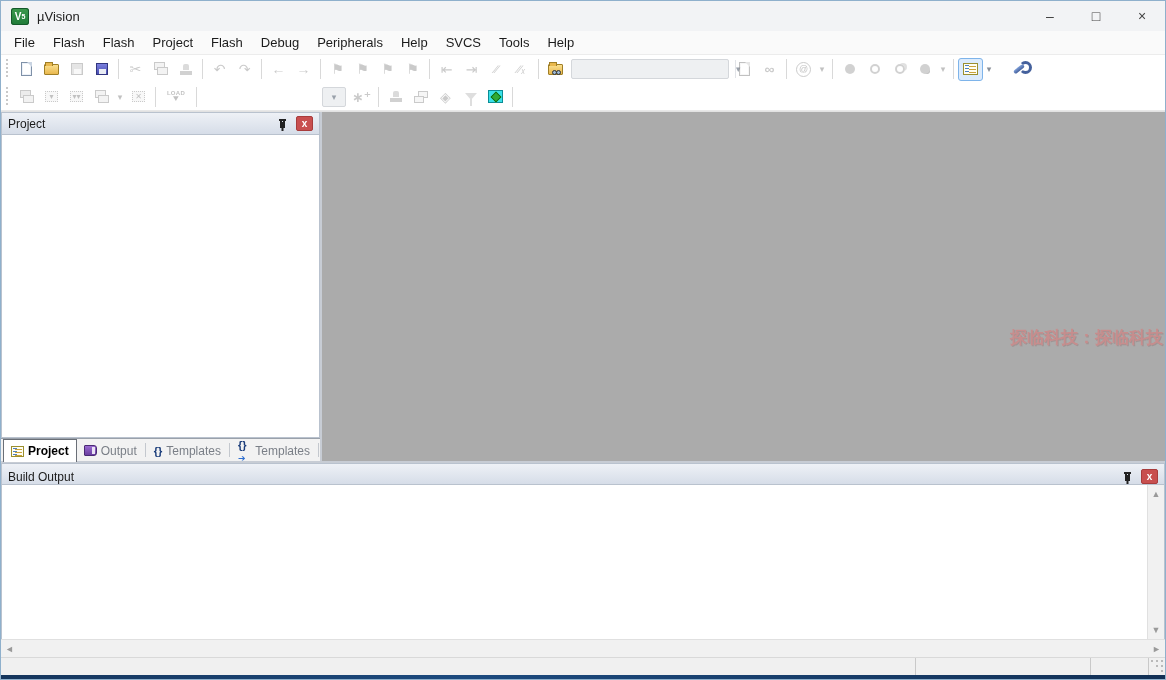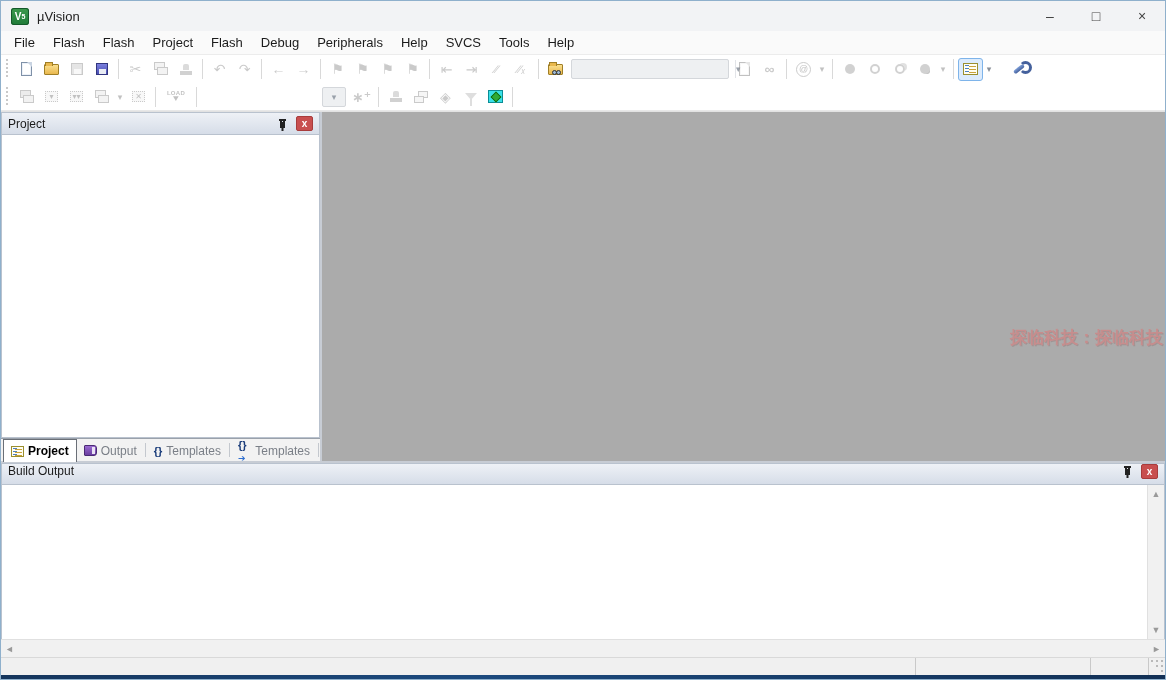--- a/index.html
+++ b/index.html
@@ -100,21 +100,21 @@
   .tabdiv { width:1px; height:14px; background:#c4c8ce; margin:0 1px 4px 1px; }
   .glyphicon { color:#1a3c7a; font-size:11px; font-weight:bold; }
   .glyphicon .arr { color:#2f6fd0; font-size:9px; }
 
   .mdi { flex:1; background:#ababab; position:relative; overflow:hidden; }
   .watermark { position:absolute; right:2px; top:215px; text-align:right; font-weight:bold; font-size:17px;
     color:#cc8888; opacity:.85; text-shadow:1px 1px 0 rgba(120,60,60,.25); line-height:1.35; white-space:nowrap; }
 
   
   .build-output { flex:0 0 auto; height:196px; display:flex; flex-direction:column; border-top:2px solid #c7ccd4; }
-  .bo-header { height:22px; background:linear-gradient(#eef1f6,#d6dde8); border:1px solid #b9c2ce; display:flex; align-items:flex-start; padding:0 6px; font-size:12px; }
+  .bo-header { height:22px; background:linear-gradient(#eef1f6,#d6dde8); border:1px solid #b9c2ce; display:flex; align-items:flex-end; padding:0 6px; font-size:12px; }
   .bo-content { flex:1; display:flex; min-height:0; border-left:1px solid #b9c2ce; border-right:1px solid #b9c2ce; }
   .bo-text { flex:1; background:#fff; }
   .vscroll { width:17px; background:#f1f1f1; border-left:1px solid #e0e0e0; display:flex; flex-direction:column; justify-content:space-between; align-items:center; }
   .sarrow { color:#9a9a9a; font-size:9px; padding:4px 0; }
   .hscroll { height:18px; background:#f1f1f1; border-top:1px solid #e0e0e0; display:flex; align-items:center; justify-content:space-between; padding:0 4px; }
 
   
   .statusbar { height:18px; background:#f0f0f0; border-top:1px solid #d9d9d9; display:flex; flex:0 0 auto; }
   .scell { border-right:1px solid #c9c9c9; height:100%; }
   .scell.c1 { width:915px; } .scell.c2 { width:175px; } .scell.c3 { width:58px; }

